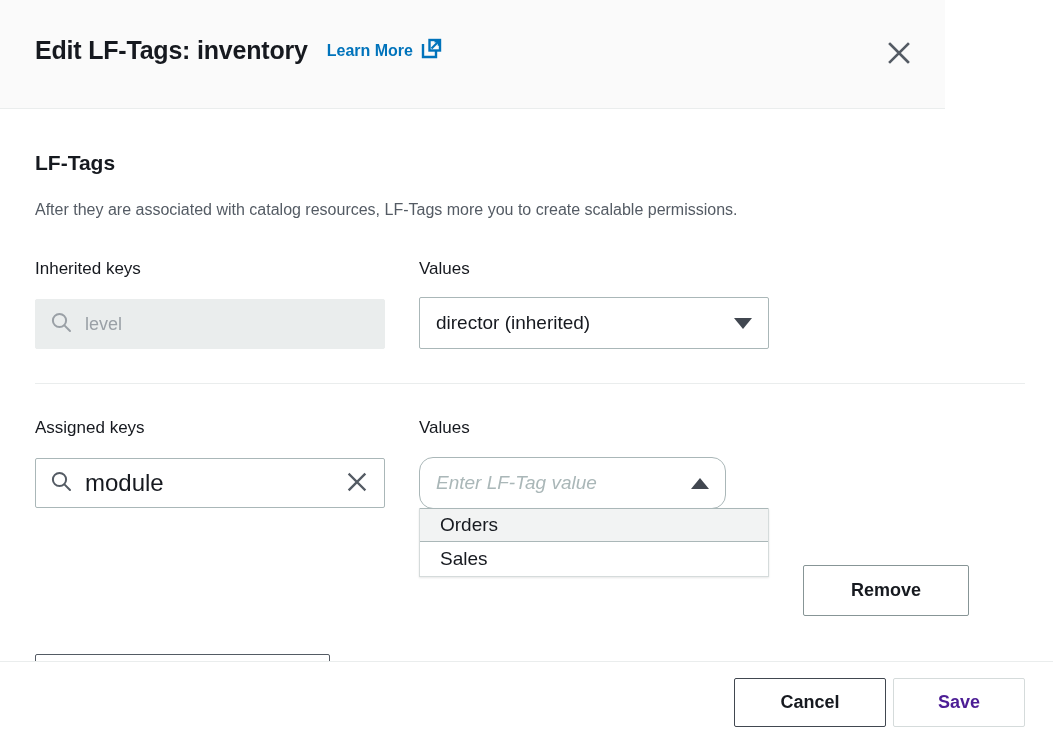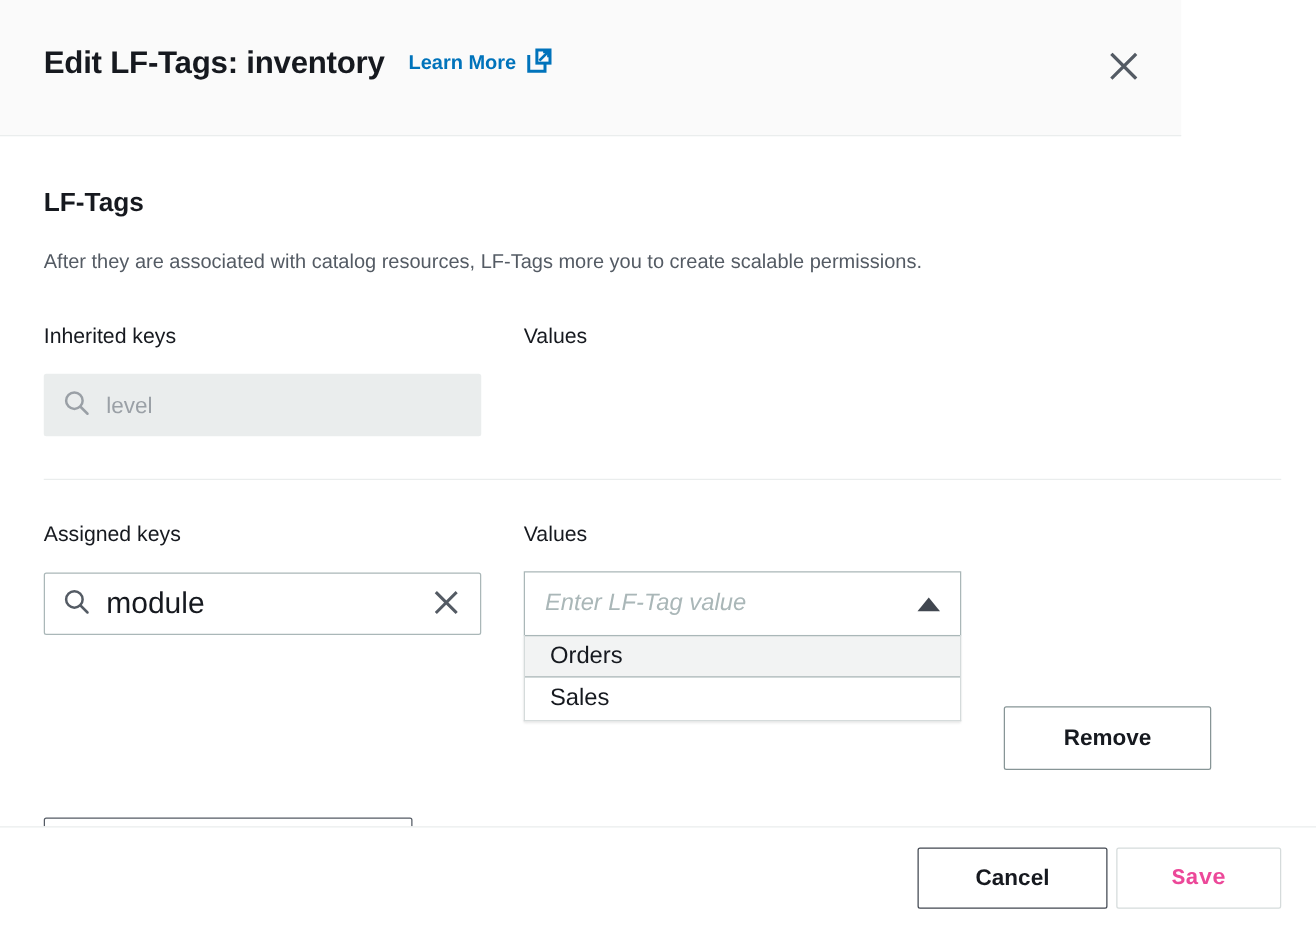--- a/index.html
+++ b/index.html
@@ -186,24 +186,24 @@
     background: none; border: none; padding: 0;
   }
 
   
   .combo-wrap {
     position: absolute;
     left: 419px; top: 348px;
     width: 350px;
   }
   .combo-input {
-    width: 350px; height: 52px;
+    width: 307px; height: 52px;
     background: #ffffff;
     border: 1px solid #aab7b8;
-    border-radius: 0;
+    border-radius: 14px;
     display: flex;
     align-items: center;
     justify-content: space-between;
     padding: 0 16px;
     cursor: text;
   }
   .combo-input .placeholder {
     font-size: 19px;
     color: #aab7b8;
     font-style: italic;
@@ -288,24 +288,24 @@
     font-family: "Liberation Sans", sans-serif;
     cursor: pointer;
   }
   .btn-save {
     position: absolute;
     left: 893px; top: 16px;
     width: 132px; height: 49px;
     border: 1px solid #d5dbdb;
     border-radius: 2px;
     background: #ffffff;
-    color: #ec4899;
+    color: #4c1d95;
     font-size: 18px;
     font-weight: bold;
-    font-family: Liberation Mono, monospace;
+    font-family: Liberation Sans, sans-serif;
     cursor: default;
   }
 </style>
 </head>
 <body>
 
 <div class="modal">
 
   <div class="modal-header">
     <div class="header-title-wrap">
@@ -343,20 +343,24 @@
     <div class="field-disabled">
       <span>
         <svg width="22" height="22" viewBox="0 0 22 22">
           <circle cx="9.5" cy="9.5" r="6.6" fill="none" stroke="#9aa0a6" stroke-width="2"></circle>
           <path d="M14.4 14.4 L20 20" stroke="#9aa0a6" stroke-width="2" stroke-linecap="round"></path>
         </svg>
       </span>
       <span class="value">level</span>
     </div>
 
+    <div class="select-box select-inherited">
+      <span class="sel-value">director (inherited)</span>
+      <span class="caret-down"></span>
+    </div>
 
     <div class="divider"></div>
 
     <div class="col-label label-assigned-keys">Assigned keys</div>
     <div class="col-label label-assigned-values">Values</div>
 
     <div class="field-search">
       <span>
         <svg width="22" height="22" viewBox="0 0 22 22">
           <circle cx="9.5" cy="9.5" r="6.6" fill="none" stroke="#545b64" stroke-width="2"></circle>

